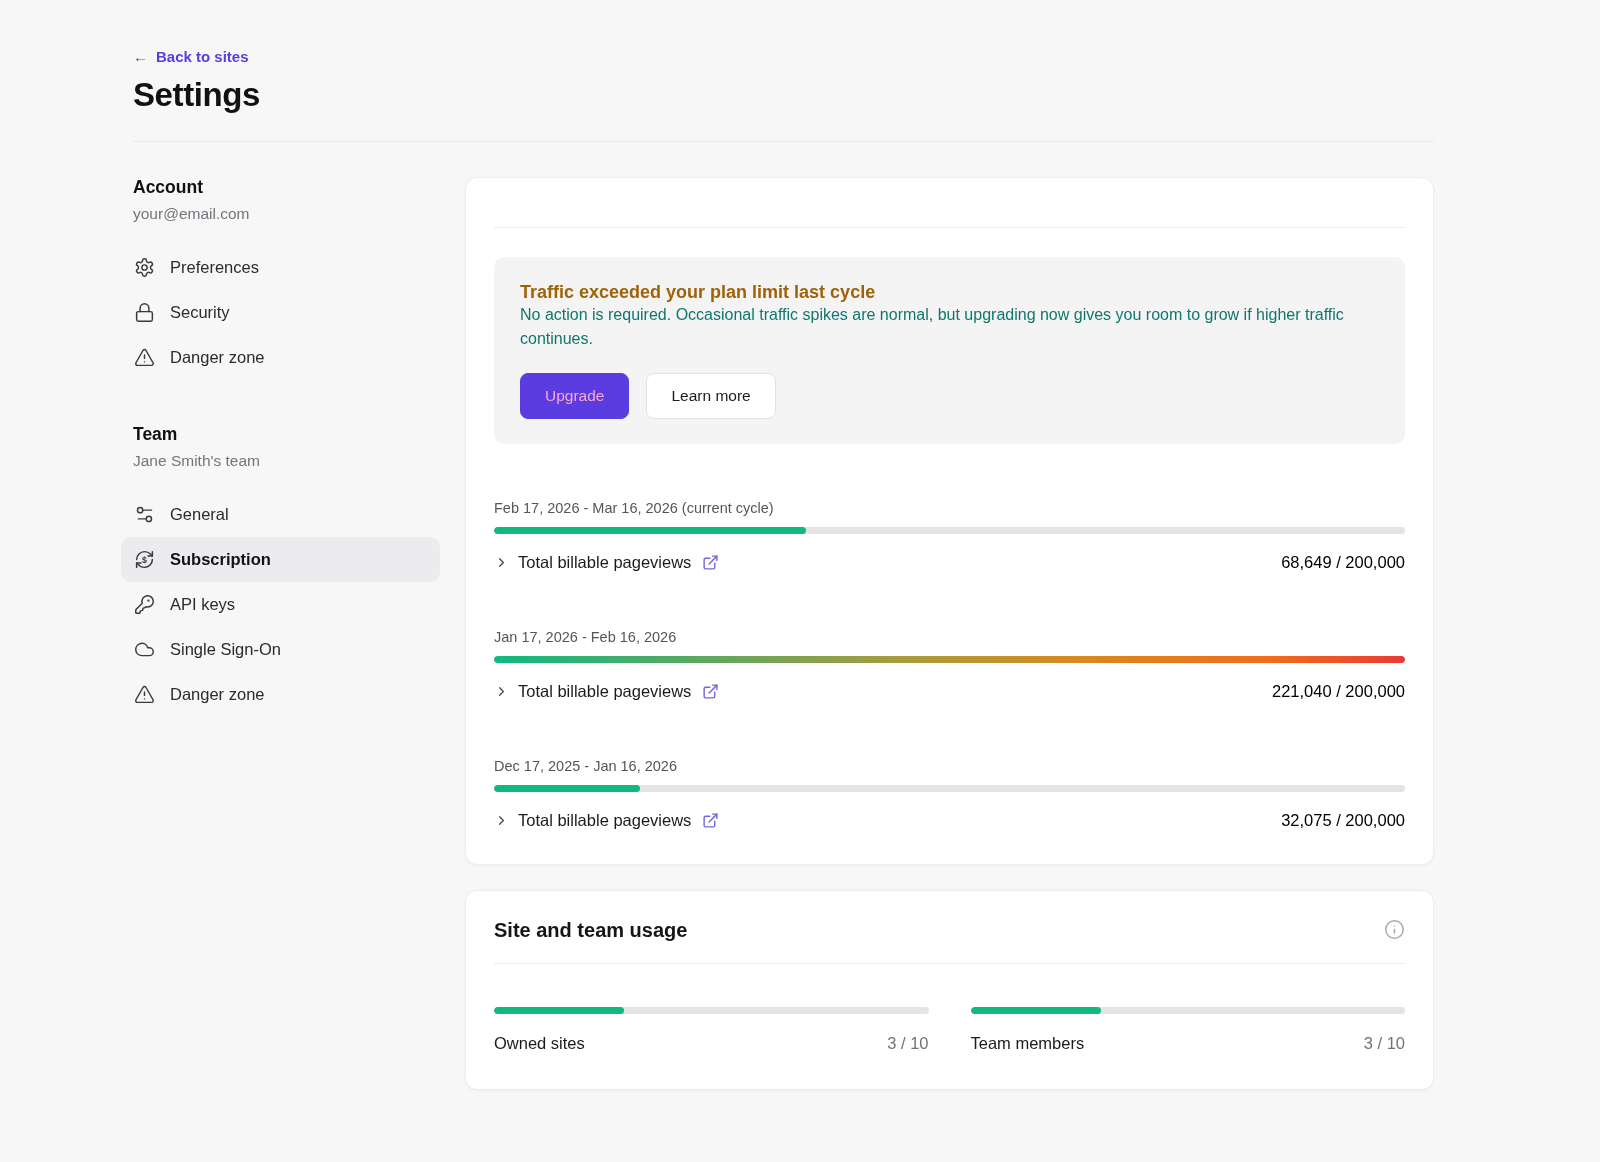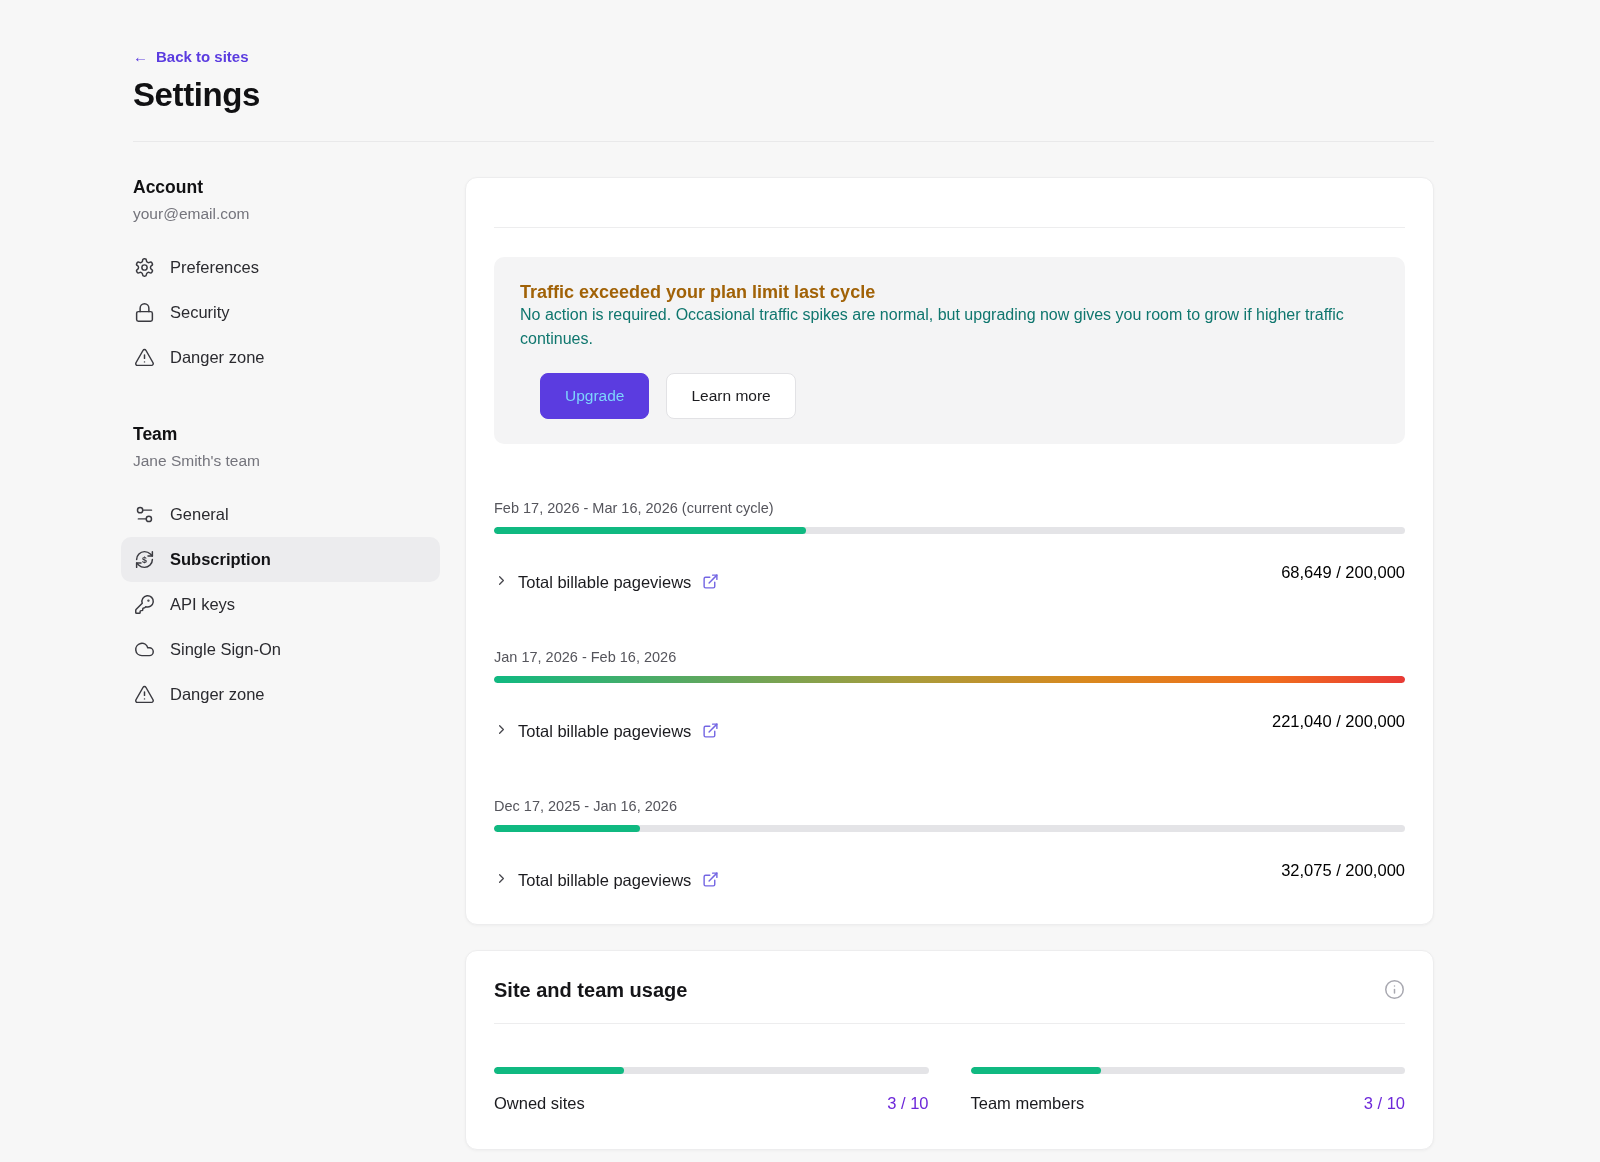--- a/index.html
+++ b/index.html
@@ -53,44 +53,44 @@
   .info-btn { width: 21px; height: 21px; color: #a8a8b0; cursor: pointer; background: none; border: none; padding: 0; }
   .info-btn svg { width: 21px; height: 21px; display: block; }
   .card-divider { margin-top: 21px; border-bottom: 1px solid #ededee; }
 
   
   .notice { margin-top: 29px; background: #f4f4f5; border-radius: 10px; padding: 25px 26px; }
   .notice-title { font-size: 18px; font-weight: 700; color: #a16207; }
   .notice-body { margin-top: 0; font-size: 16px; line-height: 24px; color: #0f766e; max-width: 900px; }
   .notice-actions { margin-top: 22px; display: flex; gap: 17px; }
   .btn { font-family: inherit; font-size: 15.5px; font-weight: 500; border-radius: 8px; padding: 12px 24px; cursor: pointer; line-height: 20px; }
-  .btn-primary { background: var(--accent, #5b3ce0); color: #7dd3fc; border: 1px solid var(--accent, #5b3ce0); margin-left: 20px; }
+  .btn-primary { background: var(--accent, #5b3ce0); color: #f9a8d4; border: 1px solid var(--accent, #5b3ce0); }
   .btn-secondary { background: #ffffff; color: #1c1c1f; border: 1px solid #e2e2e5; }
 
   
   .cycles { margin-top: 56px; }
   .cycle { margin-bottom: 57px; }
   .cycle:last-child { margin-bottom: 6px; }
   .cycle-period { font-size: 14.5px; color: #55555c; }
   .bar-track { margin-top: 11px; height: 7px; border-radius: 4px; background: #e4e4e7; overflow: hidden; }
   .bar-fill { height: 100%; border-radius: 4px; background: var(--green, #10b981); }
   .cycle-row { margin-top: 19px; display: flex; align-items: center; justify-content: space-between; }
-  .cycle-left { display: flex; align-items: flex-start; gap: 9px; cursor: pointer; margin-top: 20px; }
+  .cycle-left { display: flex; align-items: center; gap: 9px; cursor: pointer; }
   .chevron { width: 15px; height: 15px; color: #46464c; display: inline-flex; }
   .chevron svg { width: 100%; height: 100%; }
   .cycle-metric { font-size: 16.5px; font-weight: 500; color: #1b1b1f; }
   .ext-link { width: 17px; height: 17px; color: #7466e3; display: inline-flex; cursor: pointer; margin-left: 2px; }
   .ext-link svg { width: 100%; height: 100%; }
   .cycle-value { font-size: 16.5px; color: #000000; }
 
   
   .meters { margin-top: 32px; display: grid; grid-template-columns: 1fr 1fr; column-gap: 42px; padding-bottom: 8px; }
   .meter-row { margin-top: 20px; display: flex; align-items: center; justify-content: space-between; }
   .meter-label { font-size: 16.5px; color: #1b1b1f; }
-  .meter-value { font-size: 16.5px; color: #6d28d9; }
+  .meter-value { font-size: 16.5px; color: #737373; }
 </style>
 </head>
 <body>
 
 <div class="page">
   <div class="content">
 
     <a class="back-link">
       <span>←</span>
       <span>Back to sites</span>

